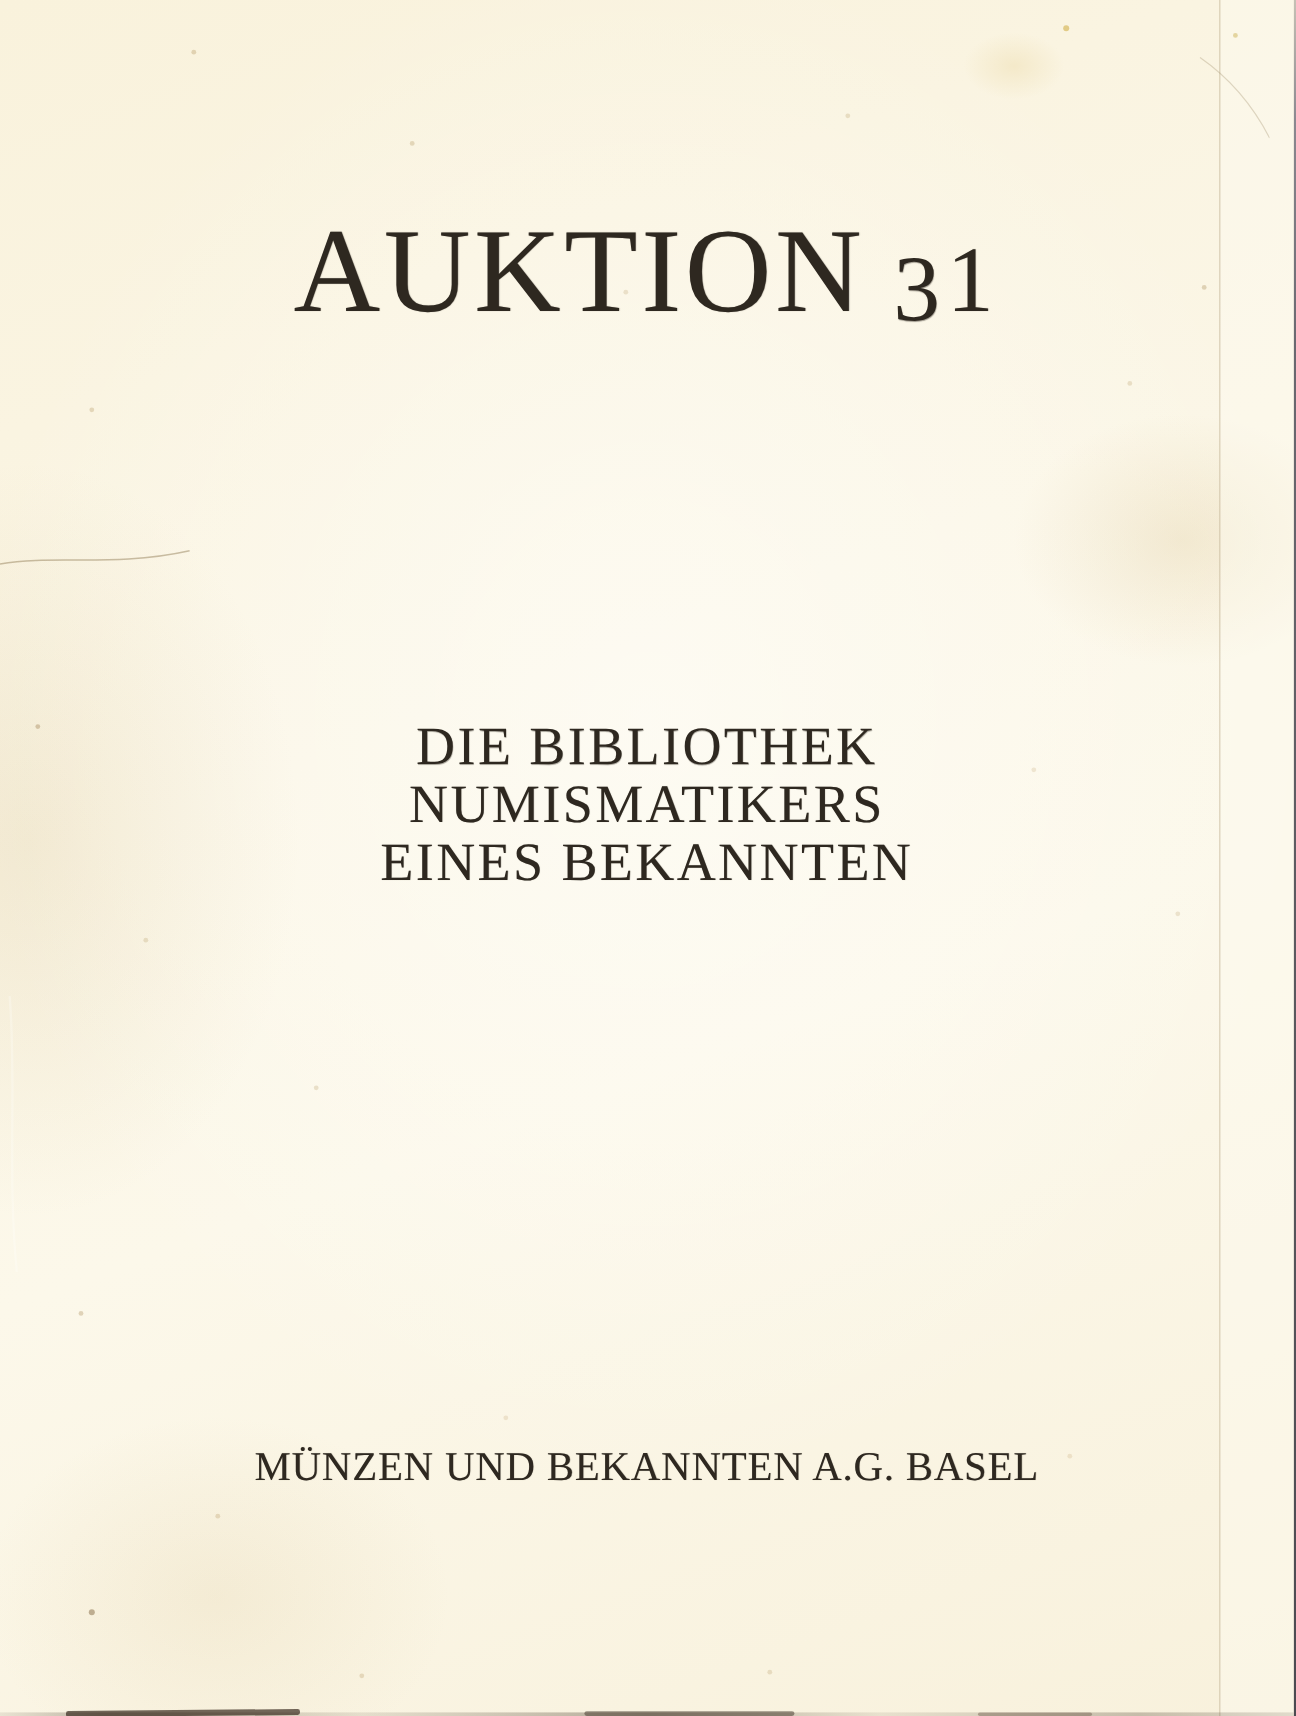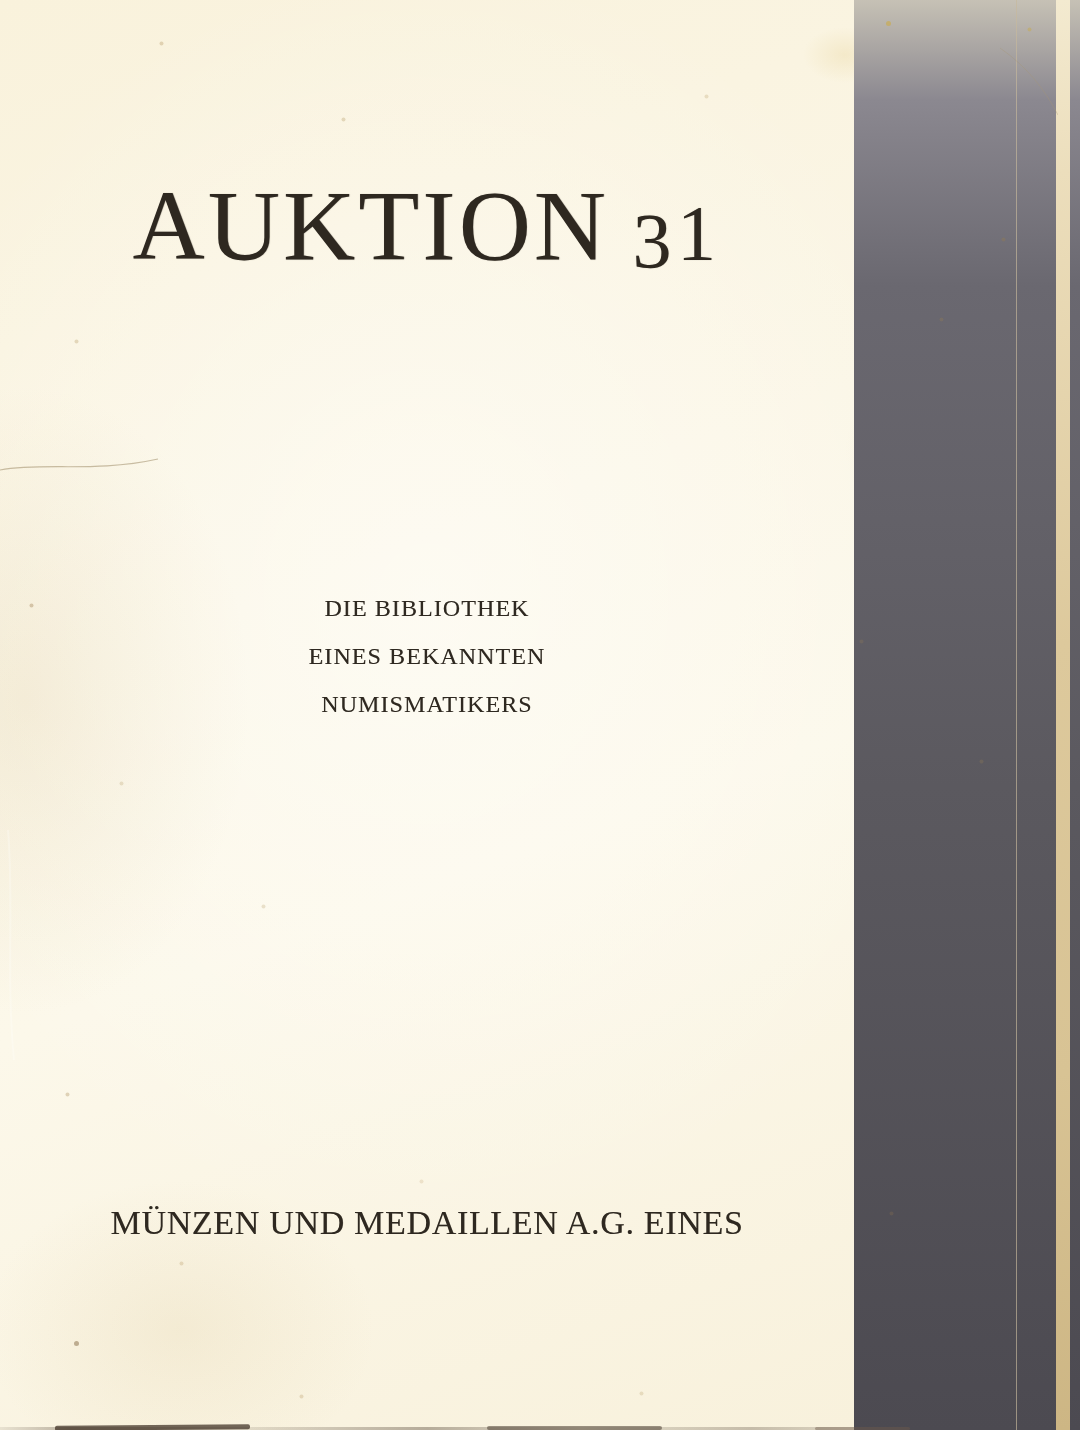--- a/index.html
+++ b/index.html
@@ -20,21 +20,21 @@
 
   
   .page-stack-edge {
     position: absolute; left: 1056px; width: 14px; top: 0; bottom: 0;
     background: linear-gradient(to bottom,
       #f3ead0 0%, #ecdebc 12%, var(--edge-tan) 45%, #d8c394 75%, #cdb684 100%);
   }
 
   
   .sheet {
-    position: absolute; left: 0; top: 0; bottom: 0; width: 854px;
+    position: absolute; left: 0; top: 0; bottom: 0; width: 1078px;
     background:
       radial-gradient(700px 800px at 50% 42%, rgba(255,255,252,0.55), rgba(255,255,252,0) 80%),
       radial-gradient(60px 40px at 845px 55px, rgba(225,200,130,0.25), rgba(225,200,130,0) 70%),
       radial-gradient(200px 150px at 985px 450px, rgba(215,190,135,0.28), rgba(215,190,135,0) 70%),
       radial-gradient(300px 420px at 25px 700px, rgba(205,180,125,0.20), rgba(205,180,125,0) 75%),
       radial-gradient(260px 200px at 180px 1330px, rgba(210,185,130,0.16), rgba(210,185,130,0) 75%),
       linear-gradient(160deg, #f9f2dc 0%, #fbf6e6 40%, #fcf8ea 60%, #f8f1dc 100%),
       var(--paper);
     color: var(--ink);
   }
@@ -90,22 +90,22 @@
 
   .date-line {
     top: 318px;
     font-size: 33px;
     line-height: 1;
     letter-spacing: 0.03em;
     text-shadow: 0.3px 0.3px 0.6px rgba(46,40,30,0.40);
   }
 
   .subtitle {
-    top: 584px;
-    font-size: 24px;
+    top: 598px;
+    font-size: 45px;
     line-height: 48px;
     letter-spacing: 0.045em;
     text-shadow: 0.3px 0.3px 0.6px rgba(46,40,30,0.40);
   }
 
   .publisher {
     top: 1206px;
     font-size: 34px;
     line-height: 1;
     letter-spacing: 0.02em;
@@ -140,23 +140,23 @@
     <path d="M8 830 C 14 900, 6 980, 14 1060" stroke="rgba(255,255,250,0.55)" stroke-width="2" opacity="0.5"></path>
   </svg>
 
   <div class="text-block title">
     <span>AUKTION</span><span class="title-number"><span class="digit-desc">3</span><span>1</span></span>
   </div>
 
 
   <div class="text-block subtitle">
     <div>DIE BIBLIOTHEK</div>
+    <div>NUMISMATIKERS</div>
     <div>EINES BEKANNTEN</div>
-    <div>NUMISMATIKERS</div>
   </div>
 
-  <div class="text-block publisher">MÜNZEN UND MEDAILLEN A.G. EINES</div>
+  <div class="text-block publisher">MÜNZEN UND BEKANNTEN A.G. BASEL</div>
 
   <div class="bottom-edge-line"></div>
   <div class="smudge smudge-1"></div>
   <div class="smudge smudge-2"></div>
   <div class="smudge smudge-3"></div>
 </div>
 
 </body></html>

